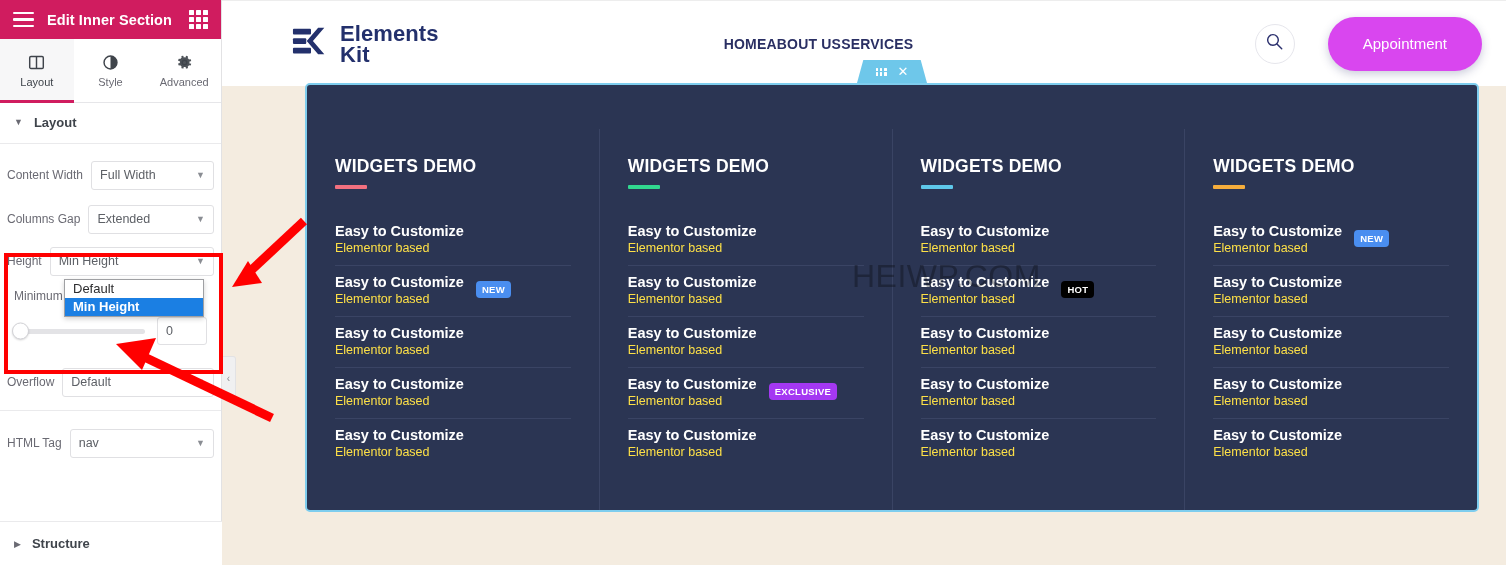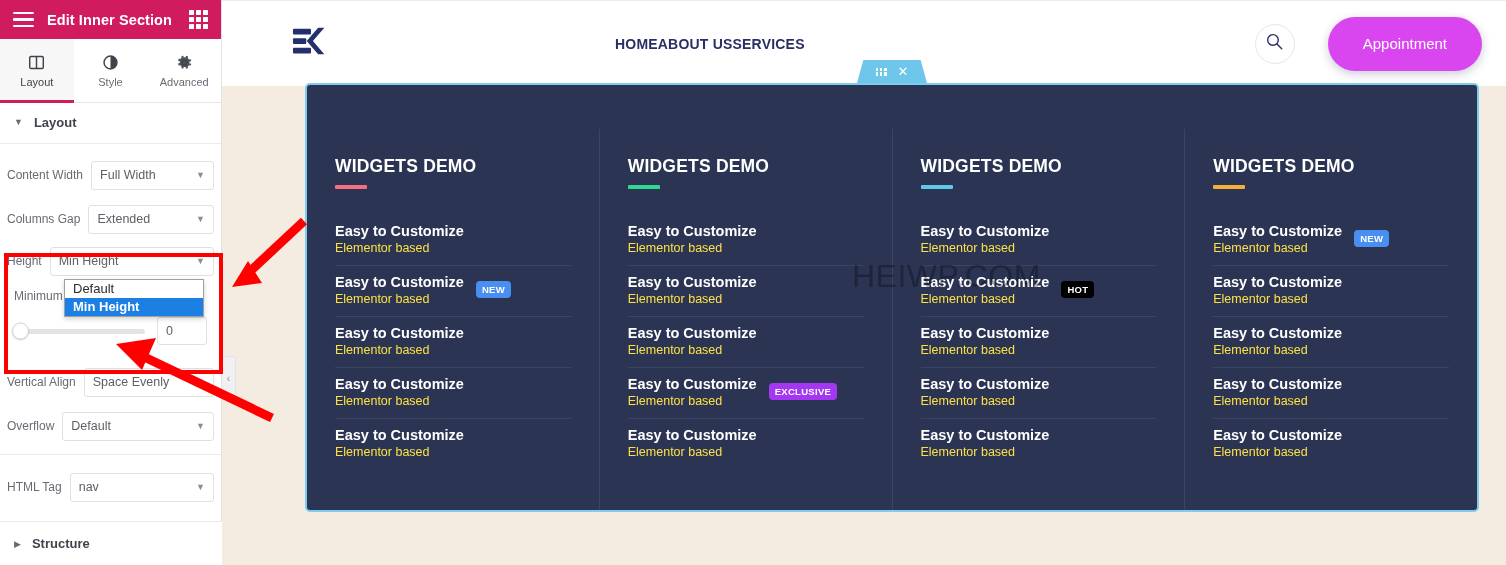--- a/index.html
+++ b/index.html
@@ -352,27 +352,20 @@
       <div class="slider-track">
         <div class="slider-knob"></div>
       </div>
       <div class="num-input">
         <span>0</span>
       </div>
     </div>
 
     <div style="height:9px"></div>
 
-    <div class="ctrl-row">
-      <span class="ctrl-label">Vertical Align</span>
-      <div class="ctrl-select">
-        <span class="sel-value">Space Evenly</span>
-        <span class="dncaret">▼</span>
-      </div>
-    </div>
 
     <div class="ctrl-row">
       <span class="ctrl-label">Overflow</span>
       <div class="ctrl-select">
         <span class="sel-value">Default</span>
         <span class="dncaret">▼</span>
       </div>
     </div>
 
     <div class="divider-line"></div>
@@ -406,20 +399,24 @@
     <div id="site-header">
       <div id="logo">
         <span>
           <svg class="logo-mark" viewBox="0 0 40 40" fill="#23306c">
             <rect x="1" y="6" width="19" height="6" rx="1"></rect>
             <rect x="1" y="16" width="14" height="6" rx="1"></rect>
             <rect x="1" y="26" width="19" height="6" rx="1"></rect>
             <path d="M34 5 L22 19 L34 33 L27.5 33 L15.5 19 L27.5 5 Z"></path>
           </svg>
         </span>
+        <div>
+          <div class="logo-text">Elements</div>
+          <div class="logo-text">Kit</div>
+        </div>
       </div>
 
       <nav id="main-nav">
         <a href="#">HOME</a>
         <a href="#">ABOUT US</a>
         <a href="#">SERVICES</a>
       </nav>
 
       <div id="search-btn">
         <span>

